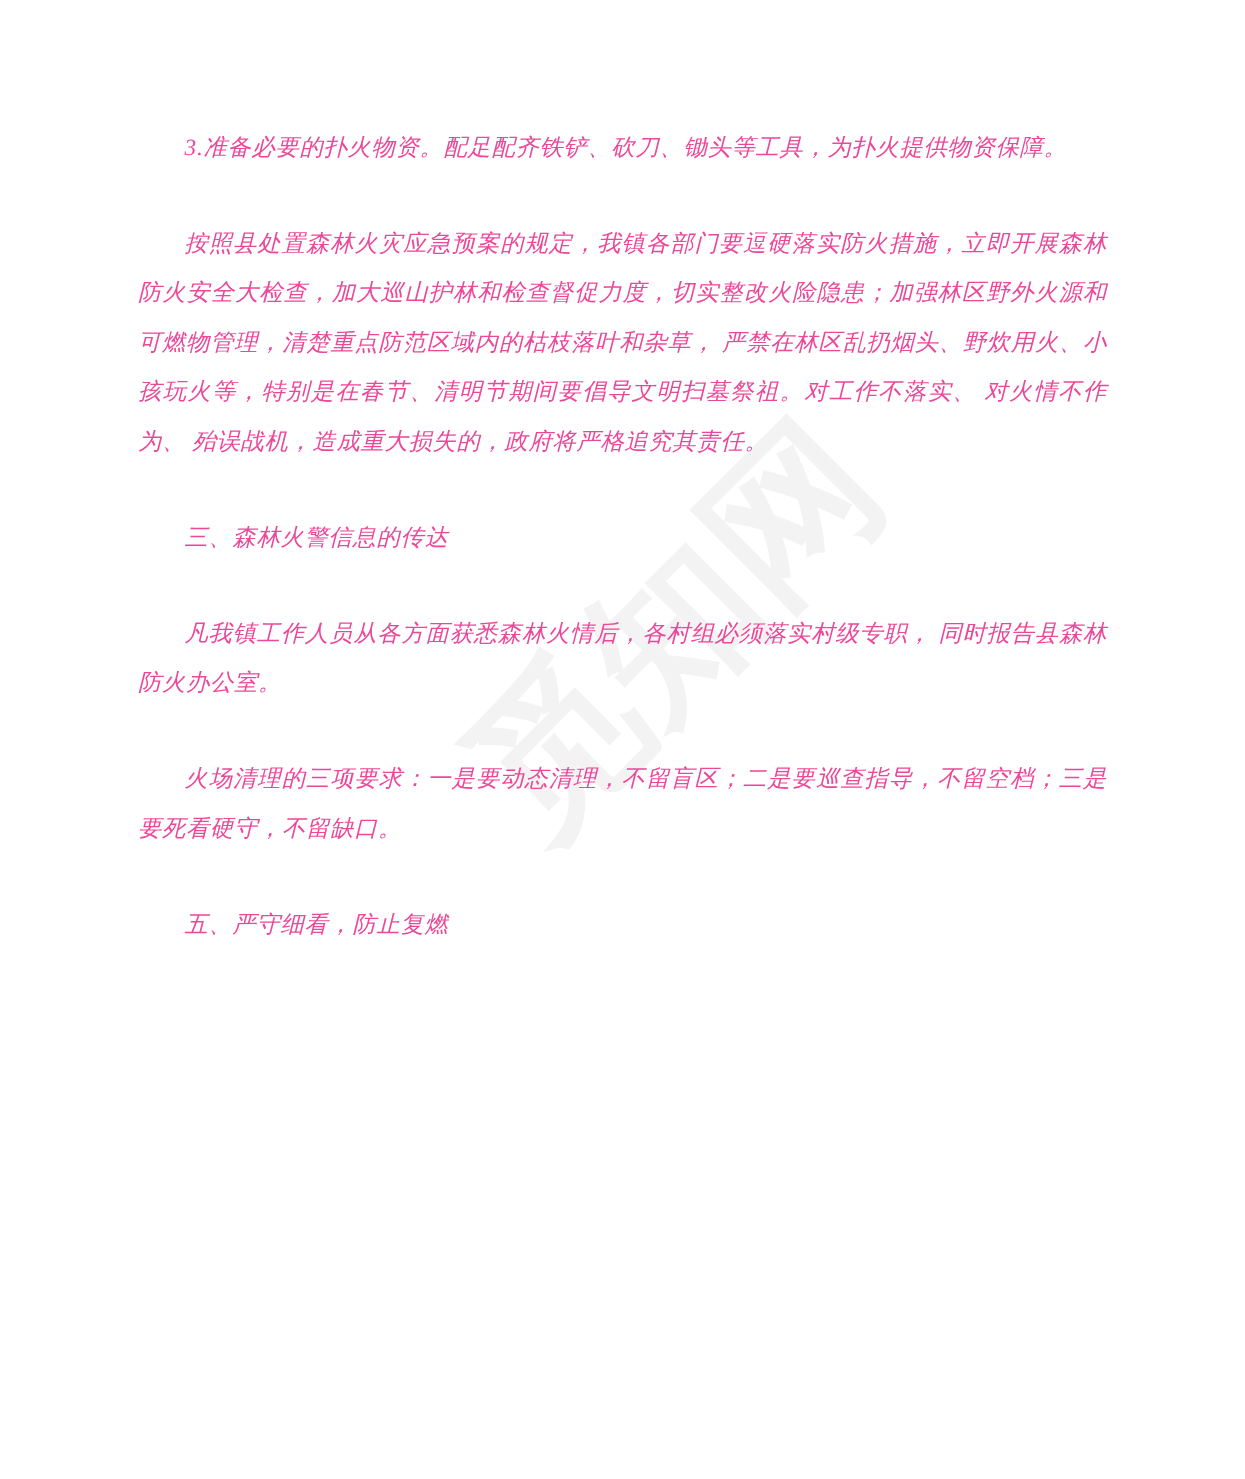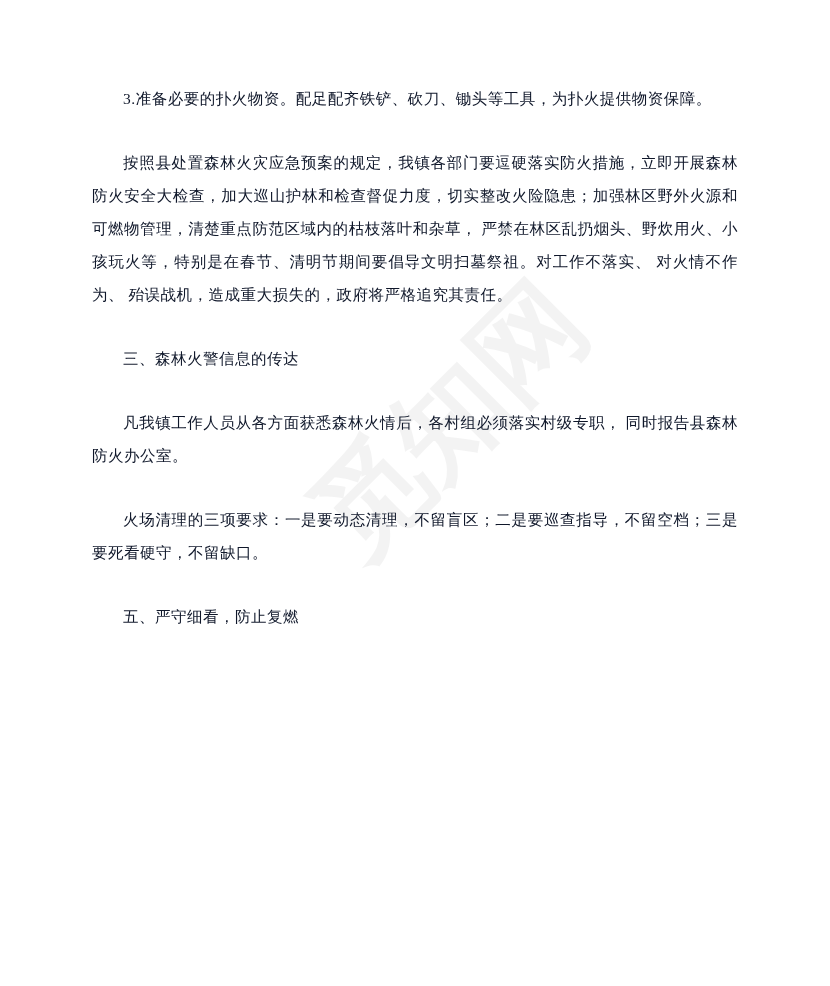--- a/index.html
+++ b/index.html
@@ -26,21 +26,22 @@
     color: #1a1a1a;
   }
 
   .para {
     font-size: 15.5px;
     line-height: 33px;
     text-indent: 2em;
     letter-spacing: 0.5px;
     margin-bottom: 31px;
     text-align: justify;
-    color: #0f172a;
+    color: #ec4899;
+    font-style: italic;
   }
 
   .para.heading {
     margin-bottom: 31px;
   }
 
   
   .watermark {
     position: absolute;
     top: 290px;

